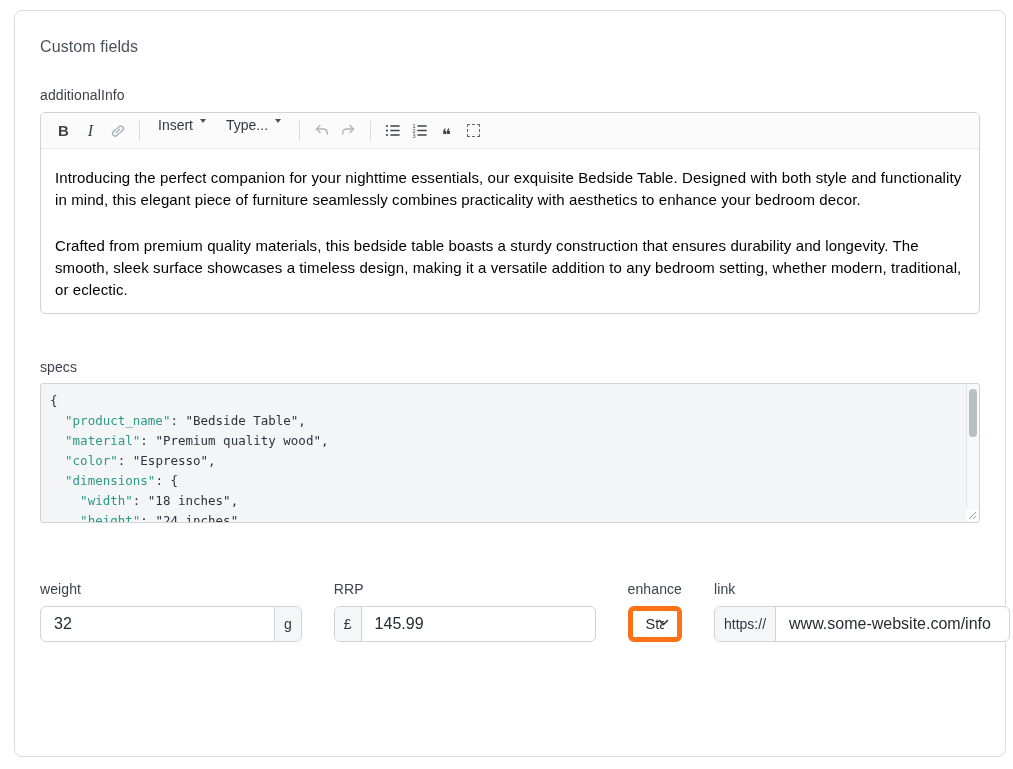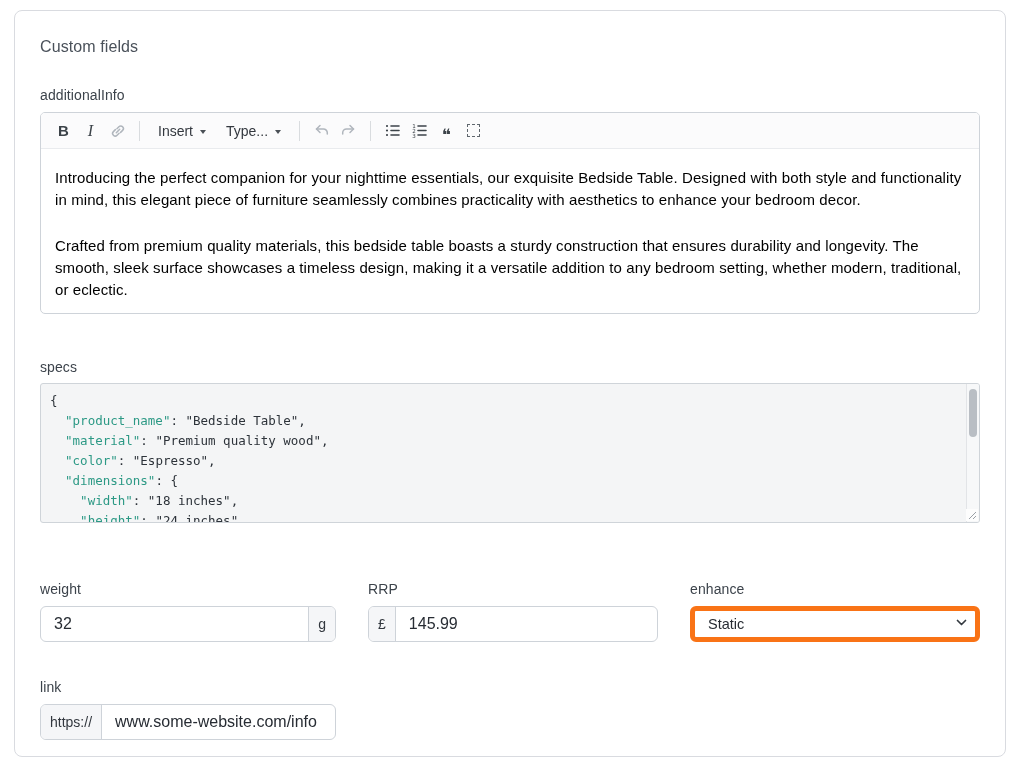--- a/index.html
+++ b/index.html
@@ -59,21 +59,21 @@
     flex: 0 0 auto;
   }
   .tbtn.disabled { color: #b0b6bd; }
   .tbtn-bold { font-weight: 700; font-size: 15px; }
   .tbtn-italic { font-style: italic; font-family: "Liberation Serif", serif; font-size: 16px; }
   .tbtn-text {
     width: auto;
     padding: 0 8px;
     font-size: 14px;
     color: #33383f;
-    display: flex; align-items: center;
+    display: flex; align-items: flex-start;
     margin: 0 2px;
   }
   .caret {
     width: 0; height: 0;
     border-left: 3.5px solid transparent;
     border-right: 3.5px solid transparent;
     border-top: 4px solid #4a5056;
     margin-left: 7px;
     margin-top: 2px;
   }
@@ -133,21 +133,21 @@
     position: absolute;
     right: 1px; bottom: 1px;
     width: 12px; height: 12px;
     background: #fdfdfd;
   }
 
   
   .fields-grid {
     margin-top: 58px;
     display: grid;
-    grid-template-columns: 1fr 1fr 1fr;
+    grid-template-columns: 1fr 1fr 1fr 1fr;
     column-gap: 32px;
     row-gap: 37px;
   }
   .field .control { margin-top: 9px; }
   .igroup {
     display: flex;
     height: 36px;
     border: 1px solid #ced3d9;
     border-radius: 6px;
     background: #fff;

